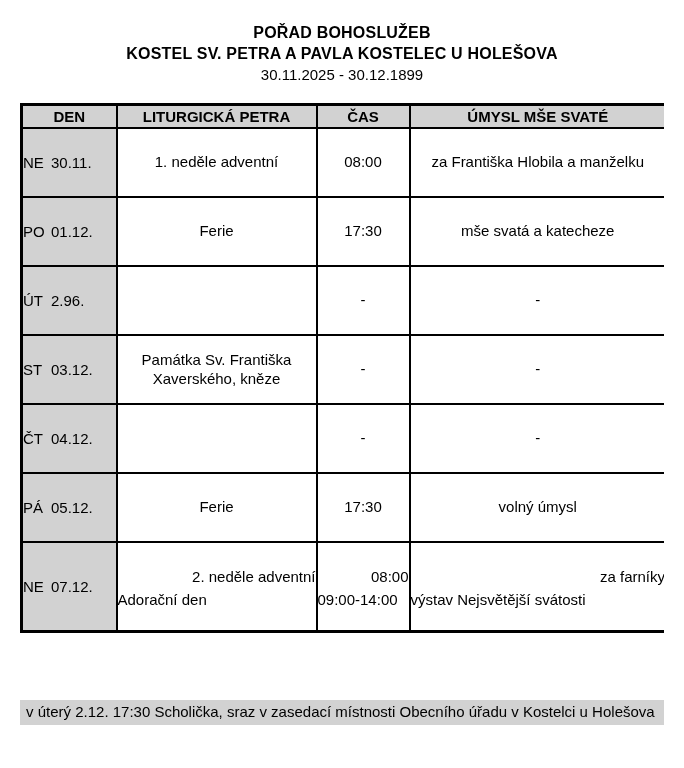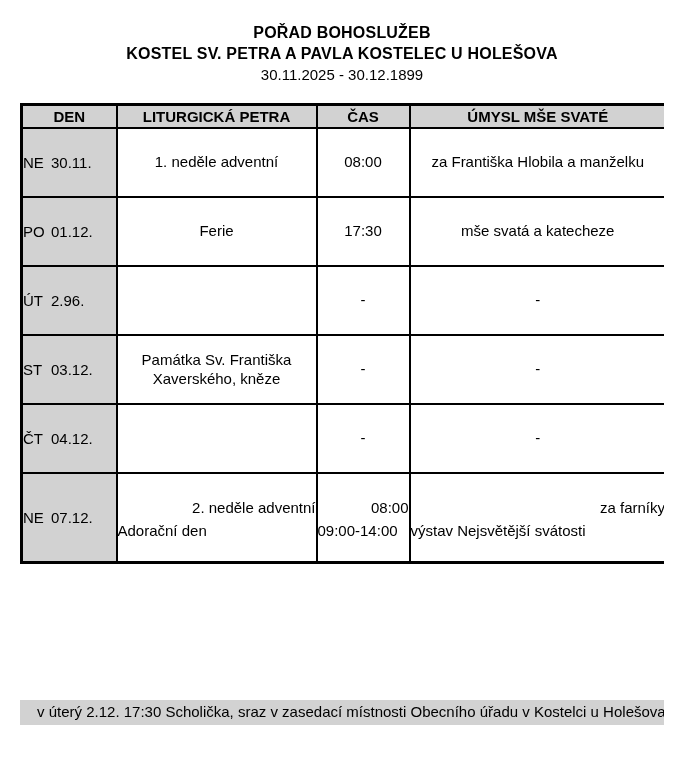--- a/index.html
+++ b/index.html
@@ -85,21 +85,21 @@
     text-align: left;
   }
   .footer-note {
     position: absolute;
     left: 20px;
     top: 700px;
     width: 631px;
     background: #d2d2d2;
     font-size: 15px;
     line-height: 20px;
-    padding: 2px 7px 3px 17px;
+    padding: 2px 7px 3px 6px;
   }
 </style>
 </head>
 <body>
 
 <div class="page">
 
   <div class="titles">
     <div class="title-main">POŘAD BOHOSLUŽEB</div>
     <div class="title-sub">KOSTEL SV. PETRA A PAVLA KOSTELEC U HOLEŠOVA</div>
@@ -165,20 +165,30 @@
       <tr class="row">
         <td class="day"><span class="abbr">ČT</span><span>04.12.</span></td>
         <td class="c">
             <div class="wrap"></div>
           </td>
         <td class="c">-</td>
         <td class="c">
             <div class="wrap">-</div>
           </td>
       </tr>
+      <tr class="row">
+        <td class="day"><span class="abbr">PÁ</span><span>05.12.</span></td>
+        <td class="c">
+            <div class="wrap">Ferie</div>
+          </td>
+        <td class="c">17:30</td>
+        <td class="c">
+            <div class="wrap">volný úmysl</div>
+          </td>
+      </tr>
       <tr class="row-tall">
         <td class="day"><span class="abbr">NE</span><span>07.12.</span></td>
         <td class="c">
           <div class="dual">
             <div class="line-top">2. neděle adventní</div>
             <div class="line-bottom">Adorační den</div>
           </div>
         </td>
         <td class="c">
           <div class="dual">

